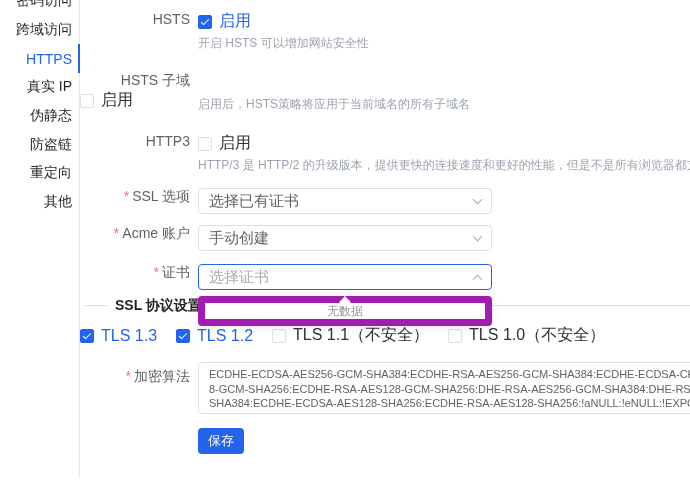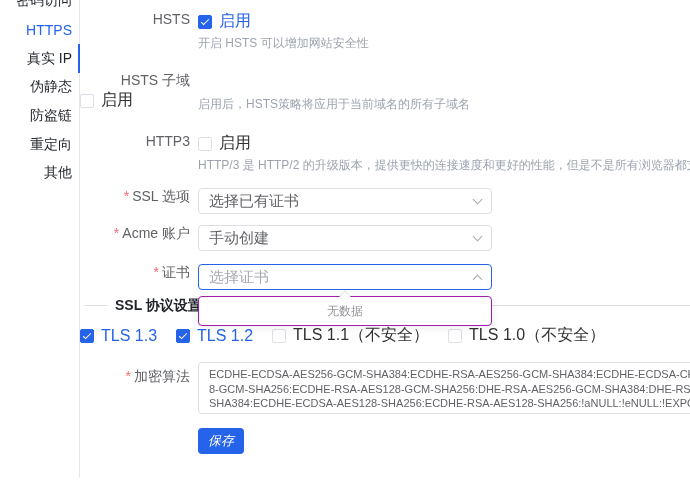--- a/index.html
+++ b/index.html
@@ -40,50 +40,51 @@
             display:flex; align-items:center; padding:0 10px; cursor:pointer; }
   .select .val { flex:1; font-size:15px; color:#606266; white-space:nowrap; overflow:hidden; }
   .select .val.placeholder { color:#a8abb2; }
   .select.focused { border-color:#2563eb; }
   .chev { width:7px; height:7px; border-left:1.4px solid #a8abb2; border-bottom:1.4px solid #a8abb2;
           transform:rotate(-45deg); margin-top:-3px; flex:none; }
   .chev.up { transform:rotate(135deg); margin-top:4px; }
 
   
   .dropdown { position:absolute; left:118px; top:296px; width:294px; height:30px; background:#fff;
-              border:1px solid #a21caf; border-radius:4px; box-shadow:0 2px 10px rgba(0,0,0,0.08);
+              border:7px solid #a21caf; border-radius:4px; box-shadow:0 2px 10px rgba(0,0,0,0.08);
               z-index:6; display:flex; align-items:center; justify-content:center; }
   .dropdown .caret { position:absolute; top:-5px; left:50%; margin-left:-4px; width:8px; height:8px;
               background:#fff; border-left:1px solid #e4e7ed; border-top:1px solid #e4e7ed;
               transform:rotate(45deg); }
   .dropdown .empty { font-size:12px; color:#909399; }
 
   
   .section-divider { position:absolute; left:5px; right:0; top:297px; height:16px; }
   .section-divider .line { position:absolute; left:0; right:0; top:8px; height:1px; background:#dcdfe6; }
   .section-divider .divider-title { position:absolute; left:22px; top:0; background:#fff; padding:0 8px;
               font-size:14px; font-weight:600; color:#1f2329; line-height:16px; white-space:nowrap; }
 
   
   .textarea { width:920px; height:52px; border:1px solid #dcdfe6; border-radius:4px; padding:4px 10px;
               font-size:11px; line-height:14.5px; color:#606266; word-break:break-all; overflow:hidden;
               font-family:"Liberation Sans","DejaVu Sans",sans-serif; }
 
   
   .btn-primary { height:26px; padding:0 10px; background:#2563eb; color:#fff; font-size:13px;
-              border:none; border-radius:4px; cursor:pointer; display:flex; align-items:center;font-style:italic; }
+              border:none; border-radius:4px; cursor:pointer; display:flex; align-items:center; }
 </style>
 </head>
 <body>
 
 <div class="app">
 
   <nav class="sidebar">
     <div class="side-list">
       <div class="side-item">密码访问</div>
+      <div class="side-item">跨域访问</div>
       <div class="side-item active">HTTPS</div>
       <div class="side-item">真实 IP</div>
       <div class="side-item">伪静态</div>
       <div class="side-item">防盗链</div>
       <div class="side-item">重定向</div>
       <div class="side-item">其他</div>
     </div>
     <div class="side-divider"></div>
     <div class="active-bar"></div>
   </nav>

